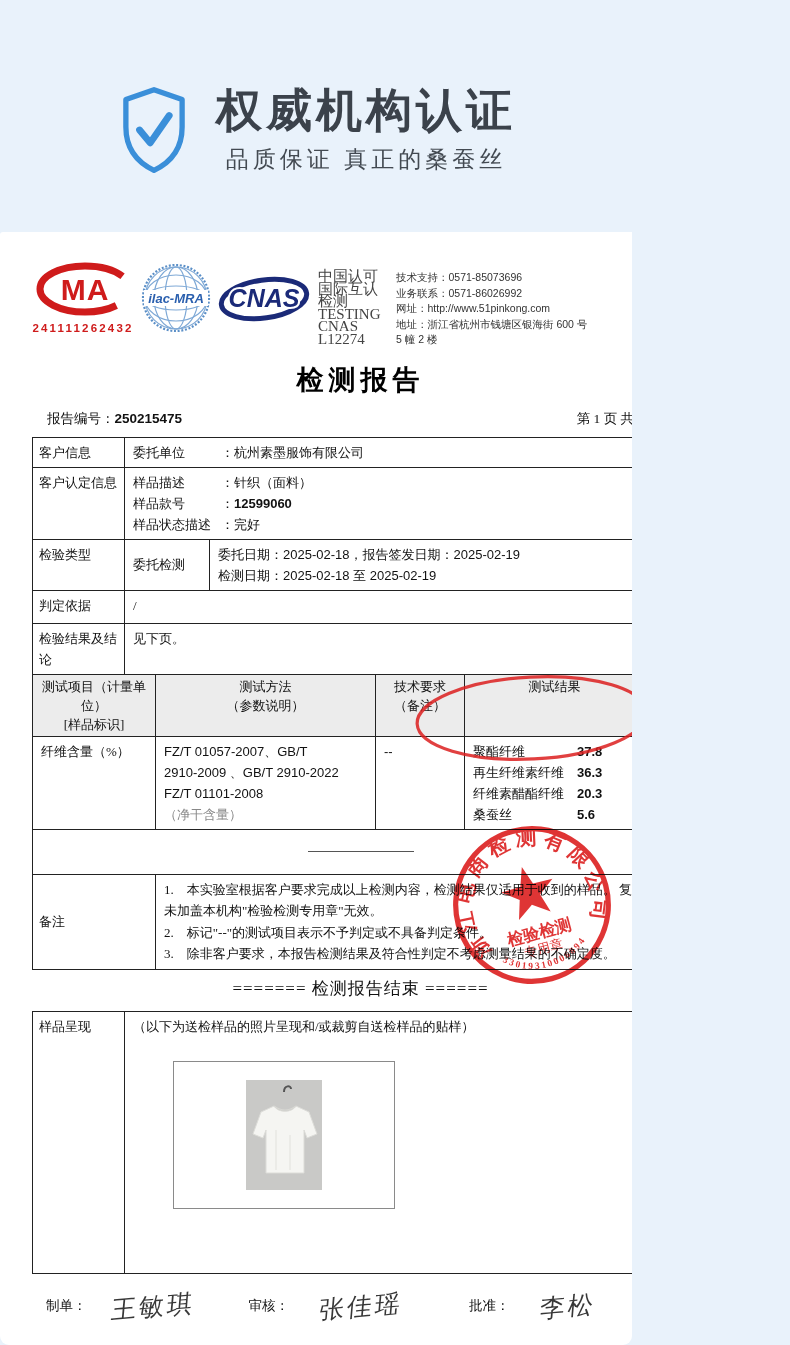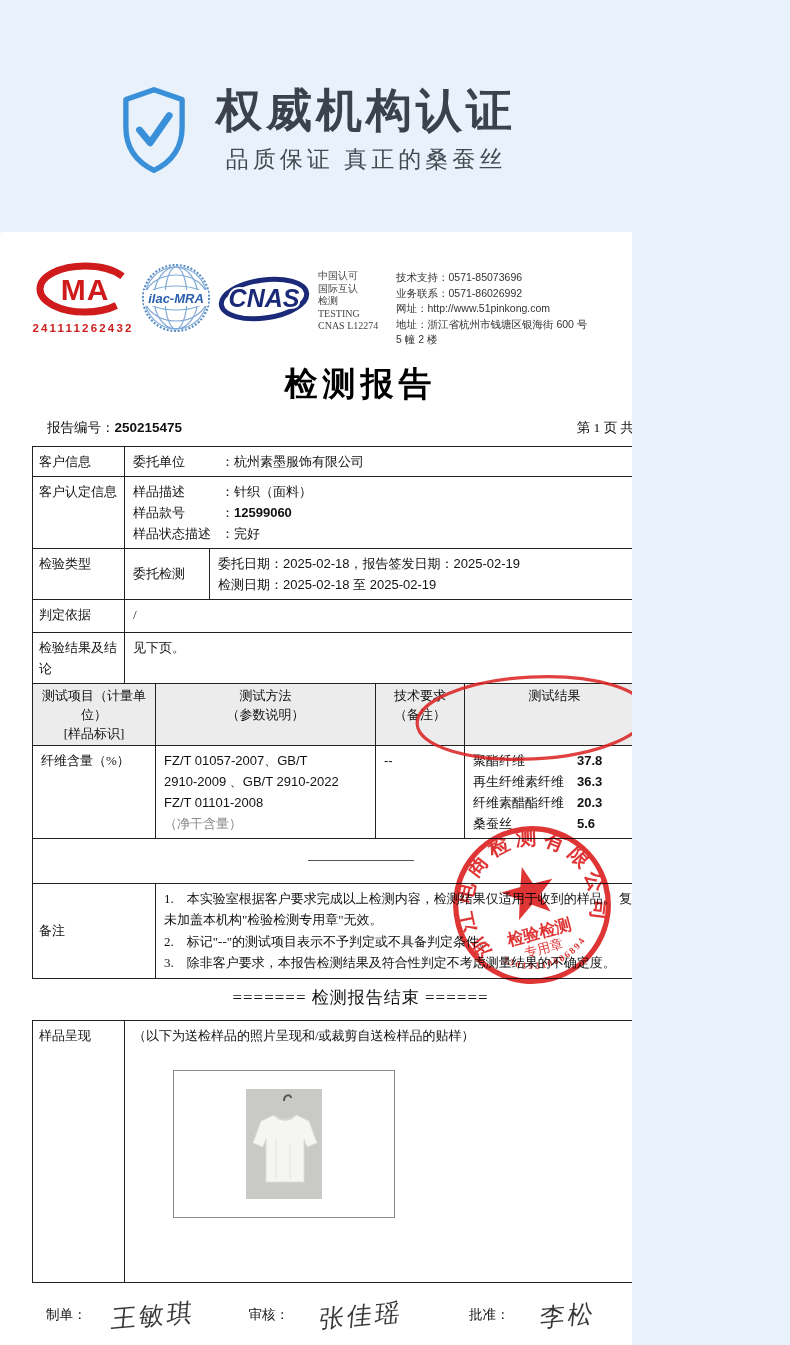--- a/index.html
+++ b/index.html
@@ -1,45 +1,45 @@
 <!DOCTYPE html>
 <html><head>
 <meta charset="utf-8">
 <style>
   * { margin:0; padding:0; box-sizing:border-box; }
   body { width:790px; background:#e9f2fb; }
   .page { position:relative; width:632px; height:1345px; background:#e9f2fb; overflow:hidden;
-          font-family:"Liberation Serif","DejaVu Serif",serif; color:#111; }
+          font-family:"Liberation Serif","DejaVu Serif",serif; color:#111;border-radius:9px; }
 
   
   .banner { height:232px; display:flex; align-items:center; justify-content:center; gap:24px; padding-top:28px; }
   .banner-text { text-align:center; }
   .banner-title { font-family:"Liberation Sans","DejaVu Sans",sans-serif; font-size:46px; font-weight:600;
                   color:#3b424b; letter-spacing:4px; line-height:1.1; }
   .banner-sub { font-family:"Liberation Sans","DejaVu Sans",sans-serif; font-size:23px; font-weight:500;
                 color:#434a52; letter-spacing:4px; margin-top:8px; }
 
   
   .card { position:relative; width:714px; margin:0 auto; background:#ffffff; border-radius:3px;
           padding:30px 25px 26px 32px; min-height:1000px; }
 
   
   .logos-row { display:flex; align-items:flex-start; }
   .logo-block { flex:none; }
   .cma-number { font-family:"Liberation Sans",sans-serif; font-size:11.5px; font-weight:600;
                 color:#cf1b1b; letter-spacing:2.2px; text-align:center; margin-top:0; }
-  .cnas-info { font-size:10px; color:#444; line-height:12.5px; margin:8px 6px 0 8px; width:64px; }
+  .cnas-info { font-size:15px; color:#444; line-height:12.5px; margin:8px 6px 0 8px; width:64px; }
   .ec-block { width:66px; text-align:center; margin-top:2px; }
   .ec-name { font-family:"Liberation Sans",sans-serif; font-size:12.5px; font-weight:bold; color:#e60012; margin-top:1px; letter-spacing:1px; }
   .ec-en   { font-family:"Liberation Sans",sans-serif; font-size:5.8px; font-weight:bold; color:#2b8fe3; letter-spacing:.4px; }
   .contact { font-family:"Liberation Sans","DejaVu Sans",sans-serif; font-size:10.5px; color:#333;
              line-height:15.5px; margin-left:8px; padding-top:8px; }
 
   
-  .report-title { text-align:center; font-size:33px; font-weight:bold; letter-spacing:5px; margin-top:14px; color:#000; }
+  .report-title { text-align:center; font-size:27px; font-weight:bold; letter-spacing:5px; margin-top:14px; color:#000; }
   .report-meta { display:flex; justify-content:space-between; align-items:baseline;
                  padding:0 28px 0 15px; margin:12px 0 9px; font-size:13.5px;gap:44px; }
   .report-no { font-family:"Liberation Sans",sans-serif; font-weight:600; font-size:13.5px; }
 
   
   table { width:657px; border-collapse:collapse; table-layout:fixed; font-size:13px; }
   td { border:1px solid #222; padding:4px 8px; vertical-align:top; line-height:21px; }
   td.lbl { padding:4px 5px 4px 6px; }
   .kv .k { display:inline-block; width:88px; }
   .sans { font-family:"Liberation Sans",sans-serif; }

